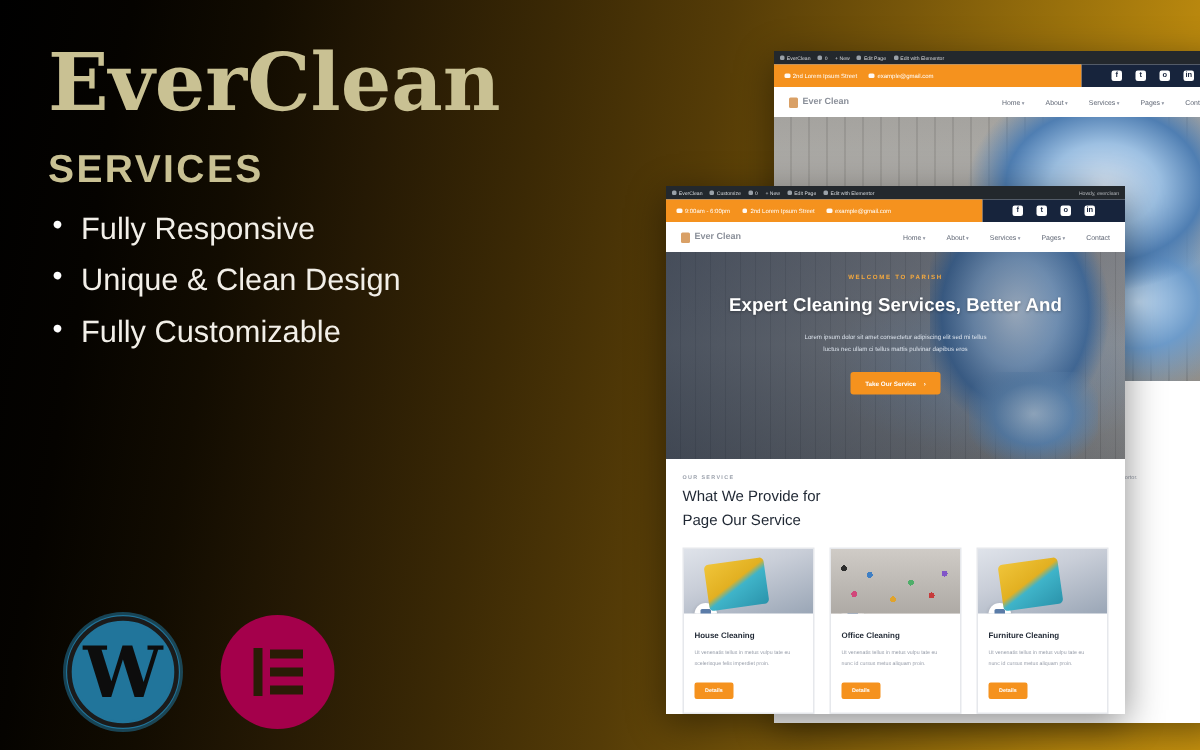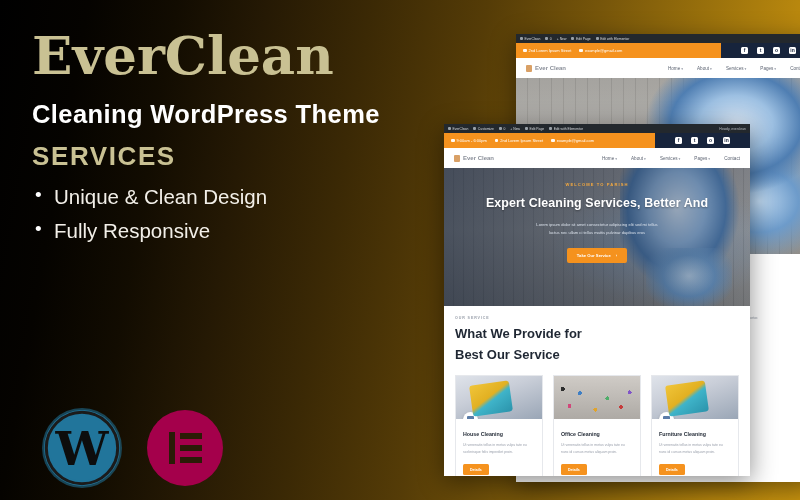--- a/index.html
+++ b/index.html
@@ -109,21 +109,21 @@
   .hero h1{ color:#fff; font-size:12.4px; line-height:1.62; font-weight:800;
             letter-spacing:.1px; margin-top:6px; text-shadow:0 1px 2px rgba(0,0,0,.35); }
   .hero p{ color:#dfe6ef; font-size:4.1px; line-height:2.0; margin-top:8px; opacity:.95; }
   .hero .cta{ display:inline-flex; align-items:center; gap:5px; margin-top:11px;
               background:#f5921e; color:#fff; font-size:4.2px; font-weight:700;
               padding:5px 10px; border-radius:2px; }
 
   
   .services{ background:#fff; padding:10px 11px 0 11px; }
   .services .kick{ color:#9aa0ab; font-size:3.6px; letter-spacing:.9px; font-weight:700; }
-  .services h2{ color:#1f2733; font-size:13px; line-height:1.6; font-weight:700; margin-top:4px; }
+  .services h2{ color:#1f2733; font-size:10px; line-height:1.6; font-weight:400; margin-top:4px; }
   .cards{ display:flex; gap:10px; margin-top:9px; }
   .card{ flex:1; background:#fff; border:0.6px solid #e6e8ec; }
   .card .thumb{ height:43px; position:relative; overflow:hidden; }
   .card .icon{ position:absolute; left:7px; bottom:-8px; width:15px;height:15px;
                background:#fff; border-radius:50%; display:flex;align-items:center;justify-content:center;
                box-shadow:0 1px 3px rgba(0,0,0,.18); }
   .card .icon i{ display:block; width:7px;height:7px;background:#5b7ca8; border-radius:1px; }
   .card .body{ padding:12px 7px 9px 7px; }
   .card h3{ font-size:5.3px; color:#1f2733; font-weight:800; }
   .card p{ font-size:3.5px; color:#989eaa; line-height:2.1; margin-top:5px; }
@@ -175,26 +175,26 @@
   .back .aboutsec li::before{ content:""; position:absolute; left:0; top:1px;
                       width:2.5px;height:2.5px;background:#f5921e;border-radius:50%; }
 </style>
 </head>
 <body>
 
 <div id="stage">
 
   <div class="left">
     <div class="brand">EverClean</div>
-    <div class="subtitle">Cleaning WordPress Theme</div>
     <div class="services-word">SERVICES</div>
 
     <ul class="features">
+      <li>Fully Responsive</li>
       <li>Unique &amp; Clean Design</li>
-      <li>Fully Responsive</li>
+      <li>Fully Customizable</li>
     </ul>
 
     <div class="logos">
       <div class="logo-wp">
         <svg viewBox="0 0 100 100" aria-hidden="true">
           <circle cx="50" cy="50" r="47" fill="none" stroke="#1b1b1b" stroke-width="4"></circle>
           <circle cx="50" cy="50" r="43" fill="#21759b"></circle>
           <text x="50" y="72" text-anchor="middle" font-family="DejaVu Serif, serif" font-size="62" font-weight="700" fill="#0d0d0d">W</text>
         </svg>
       </div>
@@ -376,21 +376,21 @@
           <span>Take Our Service</span>
           <span>›</span>
         </span>
       </div>
     </div>
 
     <div class="services">
       <div class="kick">OUR SERVICE</div>
       <h2>
         <span>What We Provide for</span><br>
-        <span>Best Our Service</span>
+        <span>Page Our Service</span>
       </h2>
 
       <div class="cards">
         <div class="card">
           <div class="thumb t1">
             <span class="icon">
                 <i></i>
               </span>
           </div>
           <div class="body">

